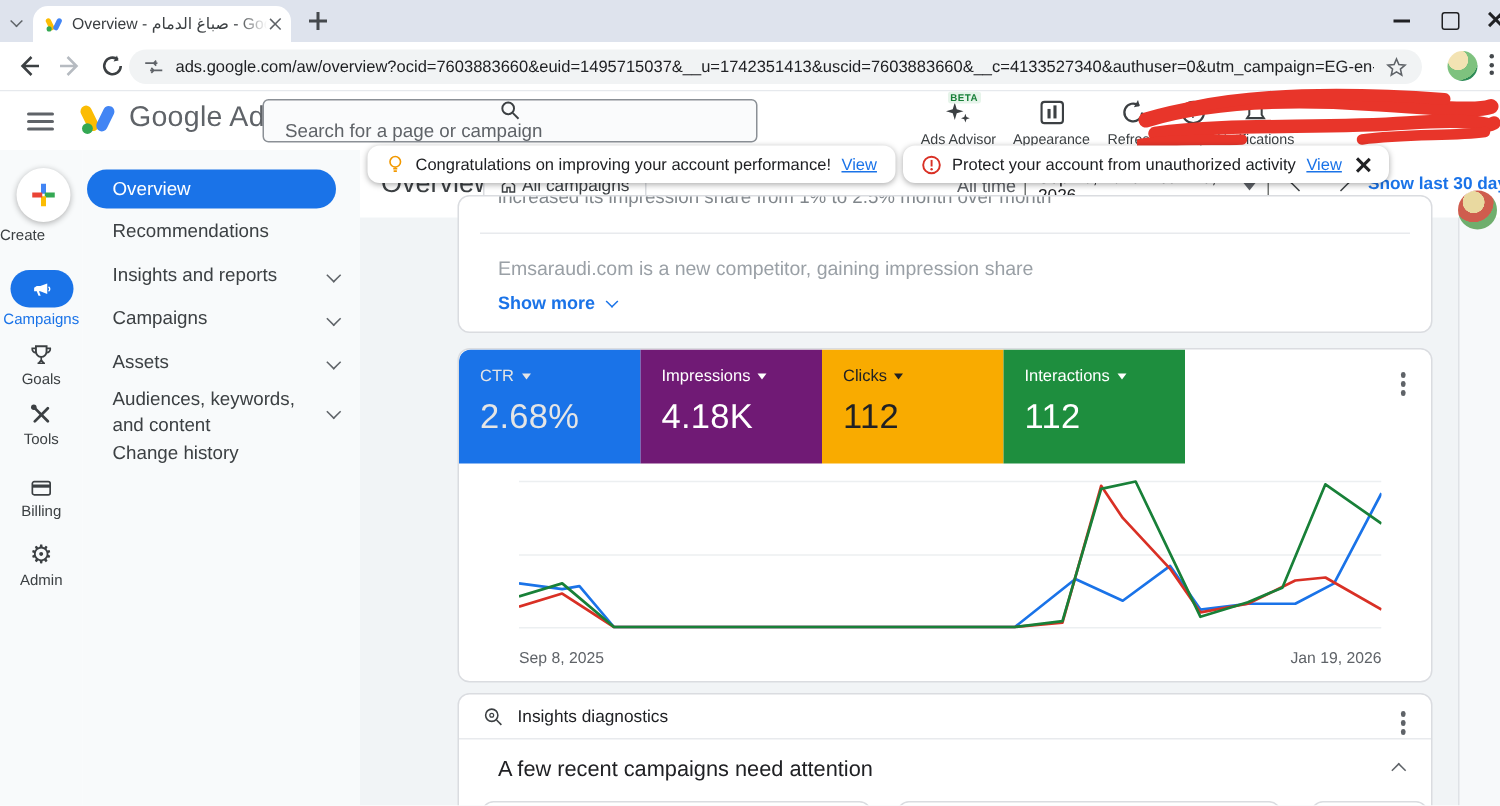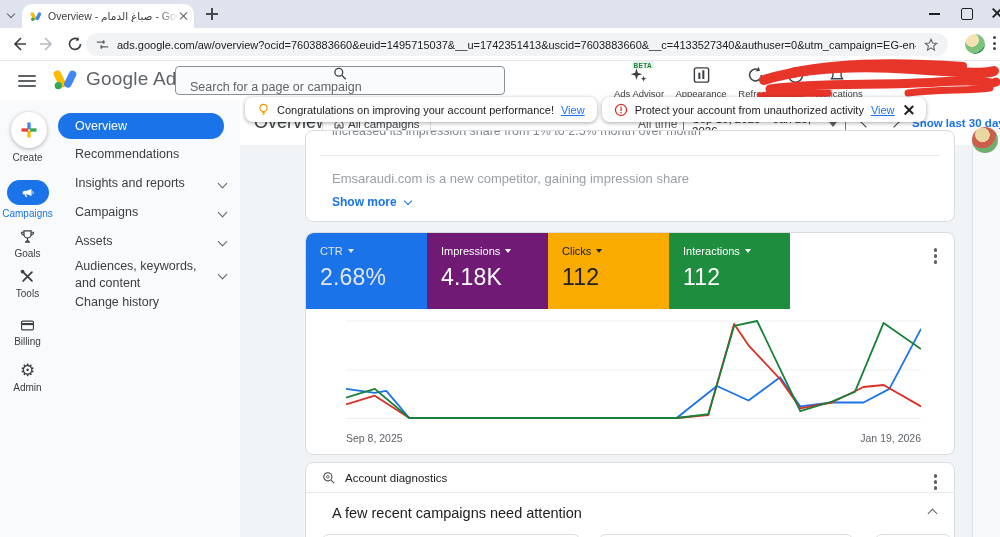--- a/index.html
+++ b/index.html
@@ -54,21 +54,21 @@
   .banner { background:#fff; border-radius:8px; box-shadow:0 1px 4px rgba(0,0,0,.35); height:25px; display:flex; align-items:center; padding:0 12px; gap:7px; }
   .banner-text { font-size:11px; color:#202124; white-space:nowrap; }
   .banner-link { font-size:11px; color:#1a73e8; text-decoration:underline; white-space:nowrap; cursor:pointer; }
   .banner-close { position:relative; width:10px; height:10px; margin-left:2px; cursor:pointer; }
   .banner-close::before,.banner-close::after { content:""; position:absolute; left:4.5px; top:-1px; width:1.5px; height:12px; background:#202124; }
   .banner-close::before { transform:rotate(45deg); } .banner-close::after { transform:rotate(-45deg); }
 
   
   .rail { position:absolute; left:0; top:100px; width:55px; height:437px; background:#f8fafb; }
   .create-btn { position:absolute; left:11px; top:12px; width:36px; height:36px; border-radius:50%; background:#fff; box-shadow:0 1px 4px rgba(0,0,0,.3); display:flex; align-items:center; justify-content:center; cursor:pointer; }
-  .rail-label { position:absolute; width:55px; text-align:center; font-size:10px; color:#3c4043; }
+  .rail-label { position:absolute; width:55px; text-align:left; font-size:10px; color:#3c4043; }
   .rail-item { position:absolute; width:55px; display:flex; flex-direction:column; align-items:center; cursor:pointer; }
   .rail-pill { width:42px; height:25px; border-radius:13px; display:flex; align-items:center; justify-content:center; }
   .rail-pill.active { background:#1a73e8; }
   .rail-item .lbl { font-size:10px; color:#3c4043; margin-top:3px; }
   .rail-item .lbl.active { color:#1a73e8; }
   .gear-glyph { font-family:"DejaVu Sans",sans-serif; font-size:17px; color:#3c4043; line-height:1; }
 
   
   .subnav { position:absolute; left:55px; top:100px; width:185px; height:437px; background:#f8fafb; }
   .nav-pill { position:absolute; left:3px; top:13px; width:166px; height:26px; background:#1a73e8; border-radius:13px; color:#fff; font-size:12.5px; display:flex; align-items:center; padding-left:17px; cursor:pointer; }
@@ -433,21 +433,21 @@
     </div>
   </div>
 
   <div class="card card3">
     <div class="diag-row">
       <svg width="14" height="14" viewBox="0 0 24 24">
           <circle cx="10" cy="10" r="7" fill="none" stroke="#3c4043" stroke-width="1.8"></circle>
           <path d="M15.5 15.5 L21 21" stroke="#3c4043" stroke-width="1.8"></path>
           <circle cx="10" cy="10" r="2.2" fill="none" stroke="#3c4043" stroke-width="1.4"></circle>
         </svg>
-      <span class="diag-title">Account diagnostics</span>
+      <span class="diag-title">Insights diagnostics</span>
     </div>
     <div class="dots3" style="right:14px; top:8px;">
         <i></i>
         <i></i>
         <i></i>
       </div>
     <div class="card3-divider"></div>
     <div class="attention-row">
       <span class="attention-title">A few recent campaigns need attention</span>
       <span class="chev up"></span>

